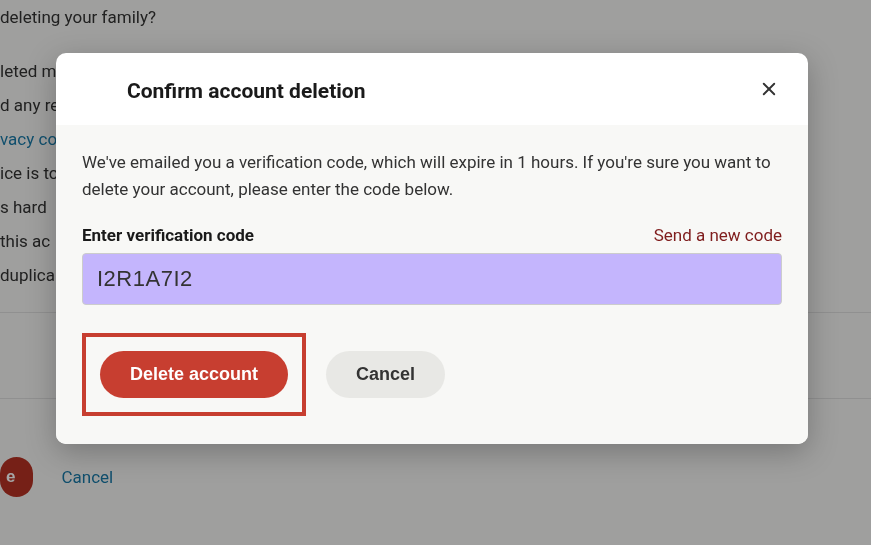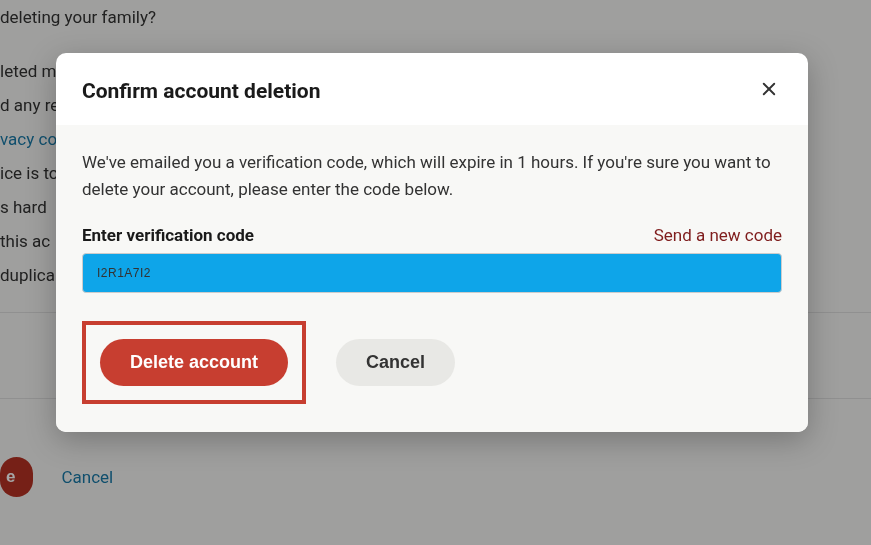--- a/index.html
+++ b/index.html
@@ -78,20 +78,21 @@
     .modal-header {
       padding: 23px 26px 20px 26px;
       display: flex;
       justify-content: space-between;
       align-items: center;
     }
     .modal-title {
       font-size: 21px;
       font-weight: 700;
       color: #1a1a1a;
+      margin-left: 45px;
     }
     .close-btn {
       background: none;
       border: none;
       cursor: pointer;
       padding: 4px;
       color: #333;
     }
     .close-btn svg {
       width: 18px;
@@ -126,30 +127,30 @@
     }
     .send-link {
       color: #7f1d1d;
       font-size: 17px;
       text-decoration: none;
       cursor: pointer;
     }
     .code-input {
       width: 100%;
       padding: 12px 14px;
-      font-size: 12px;
+      font-size: 22px;
       border: 1px solid #ccc;
       border-radius: 4px;
-      background: #0ea5e9;
+      background: #c4b5fd;
       color: #333;
       letter-spacing: 0.5px;
     }
     .modal-buttons {
       display: flex;
-      gap: 30px;
+      gap: 20px;
       align-items: center;
       margin-top: 28px;
     }
     .highlight-box {
       border: 4px solid #c73e30;
       padding: 14px 14px;
       display: inline-block;
     }
     .delete-btn {
       background: #c73e30;

